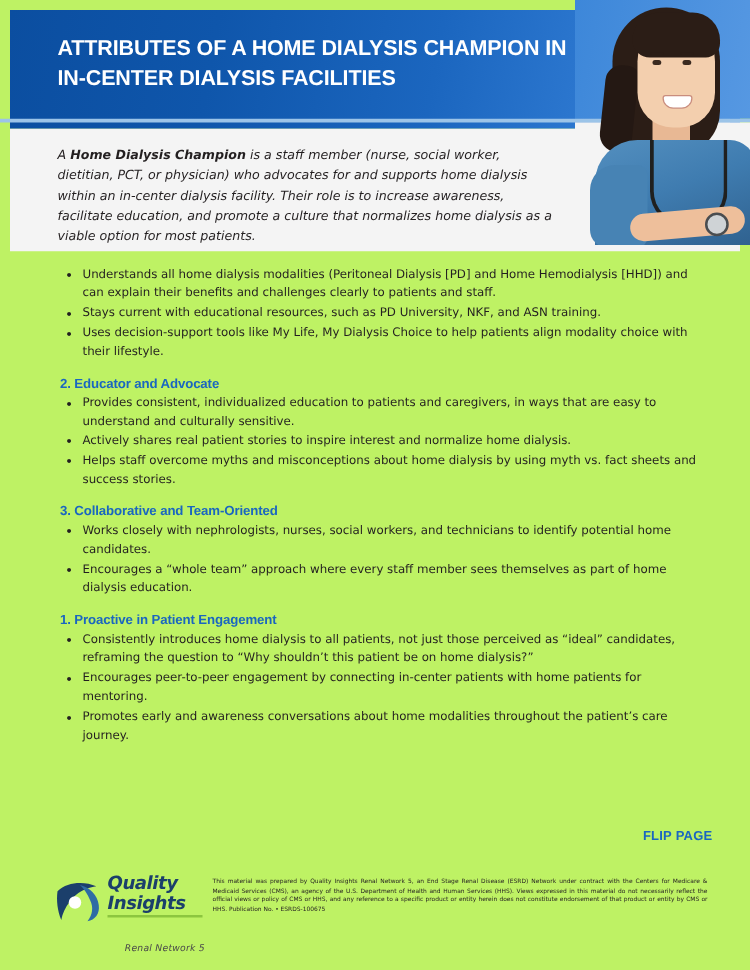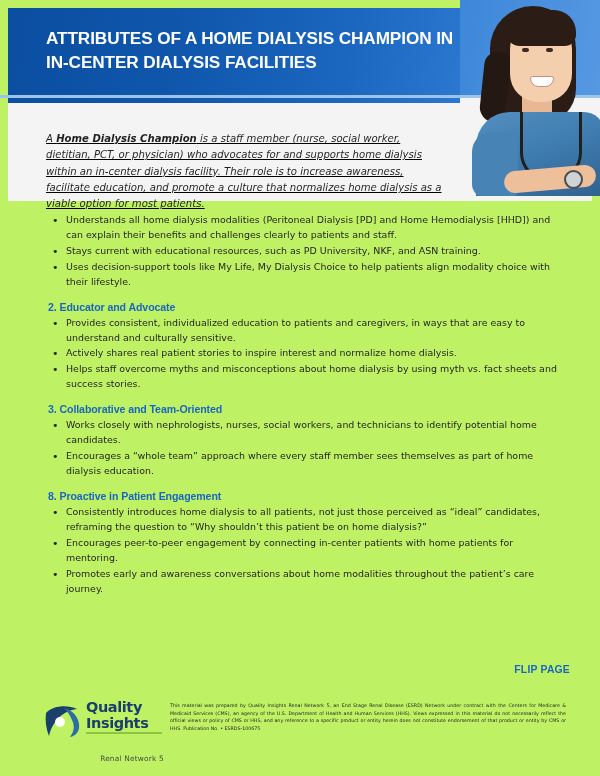--- a/index.html
+++ b/index.html
@@ -183,22 +183,21 @@
     border-radius: 50%;
   }
 
   
   .intro {
     position: relative;
     width: 584px;
     height: 98px;
     background: #f4f4f4;
     box-sizing: border-box;
-    padding: 28px 150px 0 38px;
-    text-decoration: underline;
+    padding: 14px 150px 0 38px;
   }
   .intro p {
     margin: 0;
     font-family: "DejaVu Sans", sans-serif;
     font-style: italic;
     font-size: 10.1px;
     line-height: 1.62;
     color: #231f20;
   }
   .intro b {
@@ -261,20 +260,21 @@
     top: 698px;
     width: 600px;
     height: 62px;
   }
   .logo {
     position: absolute;
     left: 44px;
     top: 2px;
     width: 120px;
     height: 50px;
+    font-style: italic;
   }
   .logo-mark {
     position: absolute;
     left: 0; top: 4px;
     width: 38px; height: 34px;
   }
   .logo-text {
     position: absolute;
     left: 42px; top: 0px;
     width: 78px;
@@ -369,21 +369,21 @@
 
     <div class="section">
       <div class="section-title">3. Collaborative and Team-Oriented</div>
       <ul class="bullets">
         <li>Works closely with nephrologists, nurses, social workers, and technicians to identify potential home candidates.</li>
         <li>Encourages a “whole team” approach where every staff member sees themselves as part of home dialysis education.</li>
       </ul>
     </div>
 
     <div class="section">
-      <div class="section-title">8. Proactive in Patient Engagement</div>
+      <div class="section-title">1. Proactive in Patient Engagement</div>
       <ul class="bullets">
         <li>Consistently introduces home dialysis to all patients, not just those perceived as “ideal” candidates, reframing the question to “Why shouldn’t this patient be on home dialysis?”</li>
         <li>Encourages peer-to-peer engagement by connecting in-center patients with home patients for mentoring.</li>
         <li>Promotes early and awareness conversations about home modalities throughout the patient’s care journey.</li>
       </ul>
     </div>
 
   </div>
 
   <div class="flip-page">FLIP PAGE</div>

